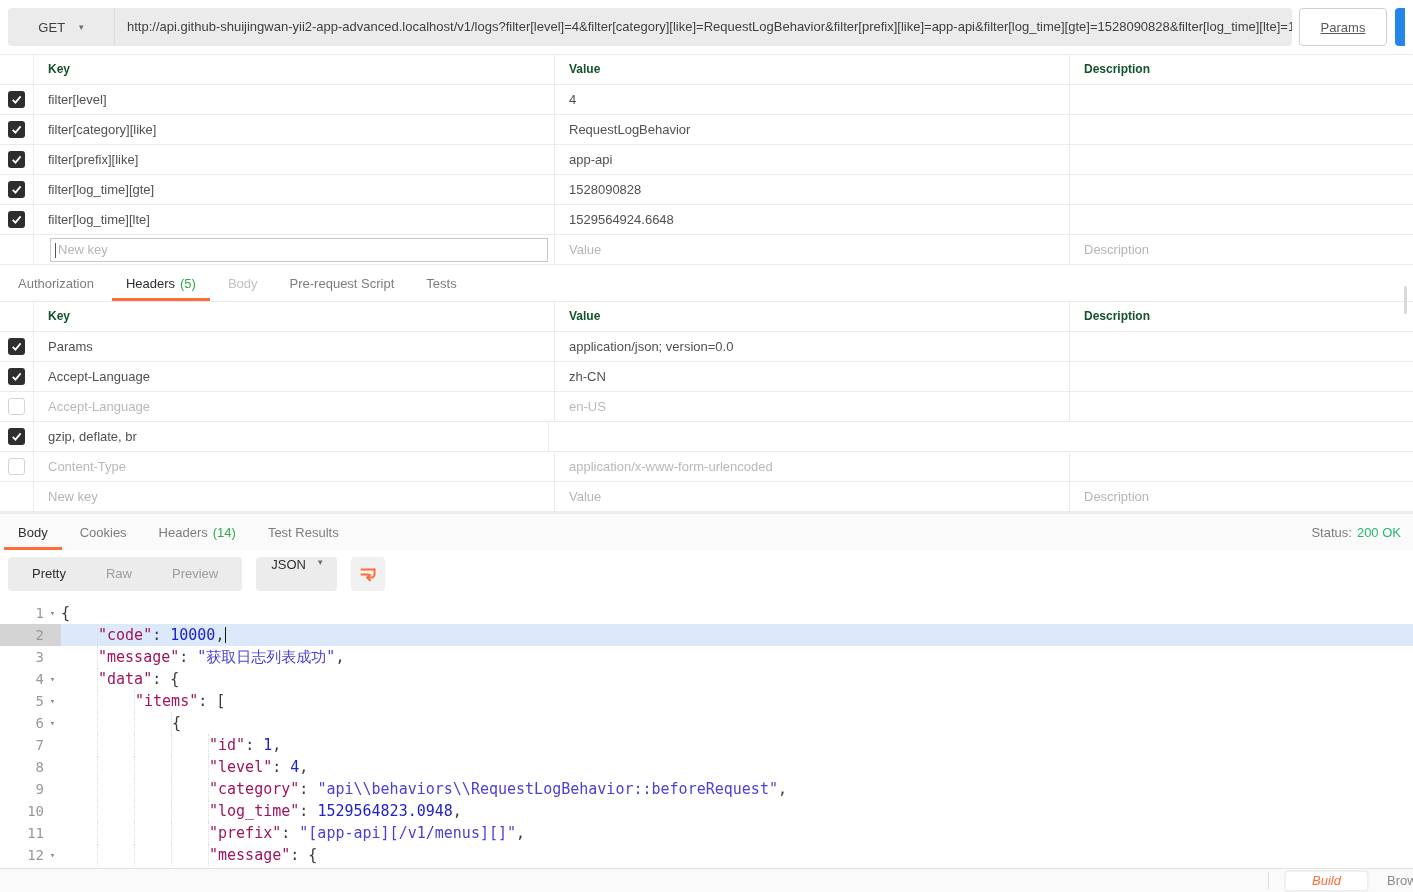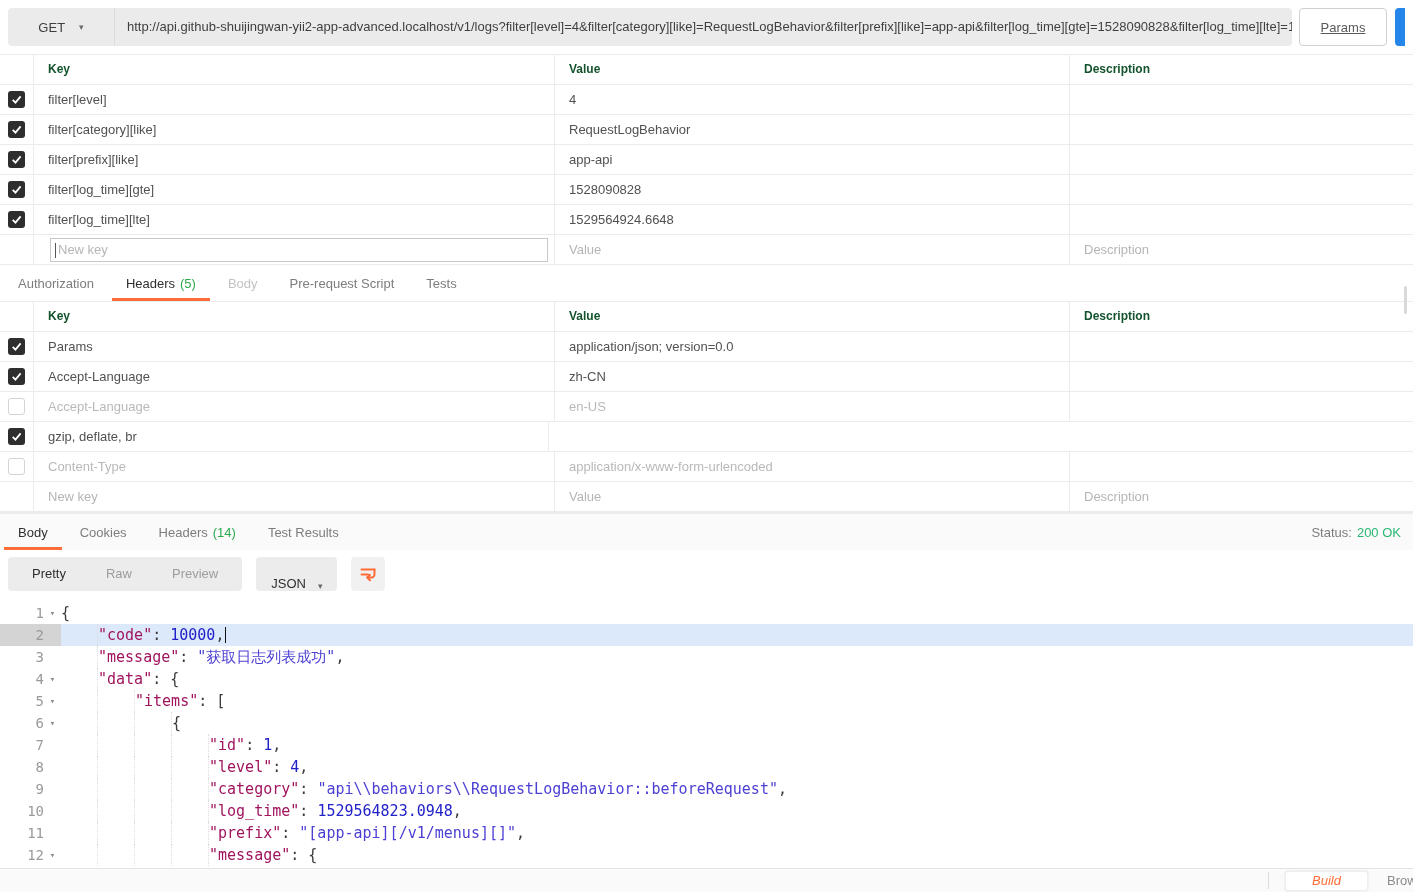--- a/index.html
+++ b/index.html
@@ -67,21 +67,21 @@
   .resp-meta { display: flex; align-items: stretch; height: 38px; background: #fafafa; border-top: 2px solid #ececec; }
   .resp-meta .tabs { height: 100%; }
   .status { margin-left: auto; display: flex; align-items: center; gap: 5px; font-size: 13px; color: #7d7d7d; padding-right: 12px; }
   .status .status-val { color: #29b973; }
 
   
   .toolbar { display: flex; align-items: center; gap: 14px; padding: 7px 8px; height: 48px; background: #fff; }
   .mode-group { display: flex; align-items: center; background: #ececec; border-radius: 4px; height: 34px; padding: 0 4px; }
   .mode { padding: 0 20px; font-size: 13px; color: #9c9c9c; cursor: pointer; line-height: 34px; }
   .mode.active { color: #2e2e2e; }
-  .lang-select { display: flex; align-items: flex-end; gap: 12px; background: #ececec; border-radius: 4px;
+  .lang-select { display: flex; align-items: flex-start; gap: 12px; background: #ececec; border-radius: 4px;
                  height: 34px; padding: 0 15px; font-size: 13px; color: #2e2e2e; cursor: pointer; }
   .beautify-btn { width: 34px; height: 34px; background: #f1f1f1; border-radius: 4px;
                   display: flex; align-items: center; justify-content: center; cursor: pointer; }
 
   
   .code-area { background: #fff; padding-top: 4px; height: 268px; overflow: hidden;
                font-family: "DejaVu Sans Mono", monospace; font-size: 15px; }
   .cl { display: flex; height: 22px; line-height: 22px; }
   .ln-cell { width: 44px; flex: none; text-align: right; color: #9a9a9a; font-size: 14px; }
   .fold-cell { width: 17px; flex: none; text-align: center; color: #8a8a8a; font-size: 9px; }

